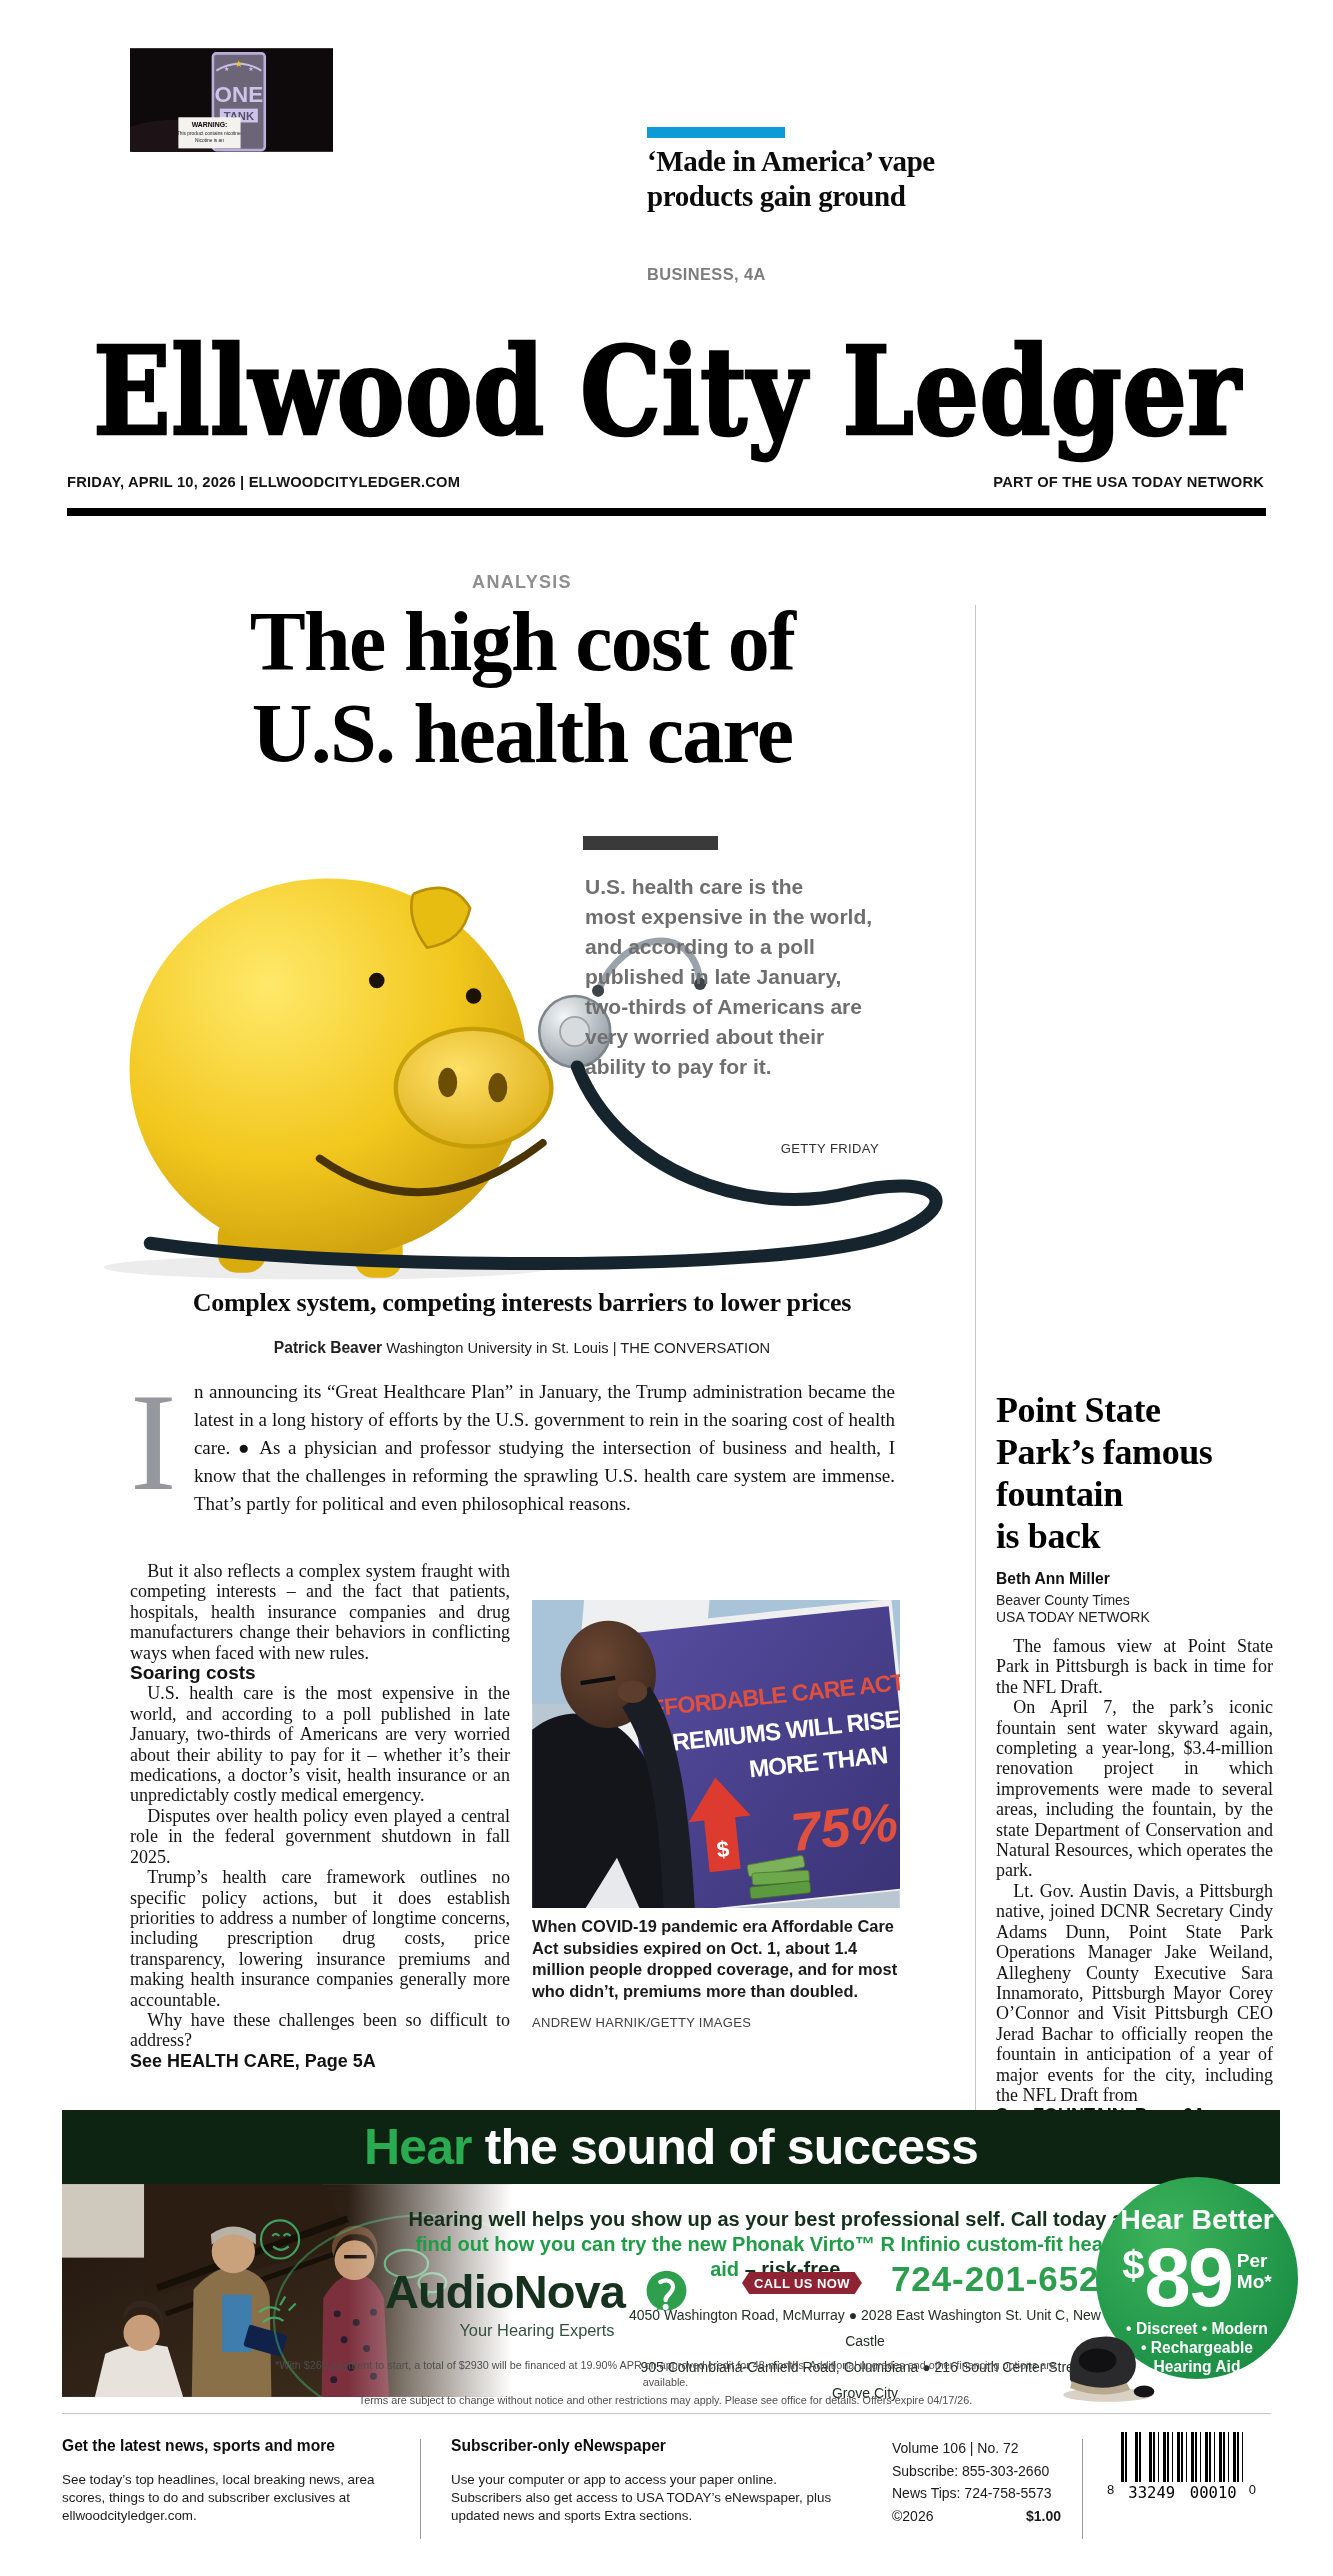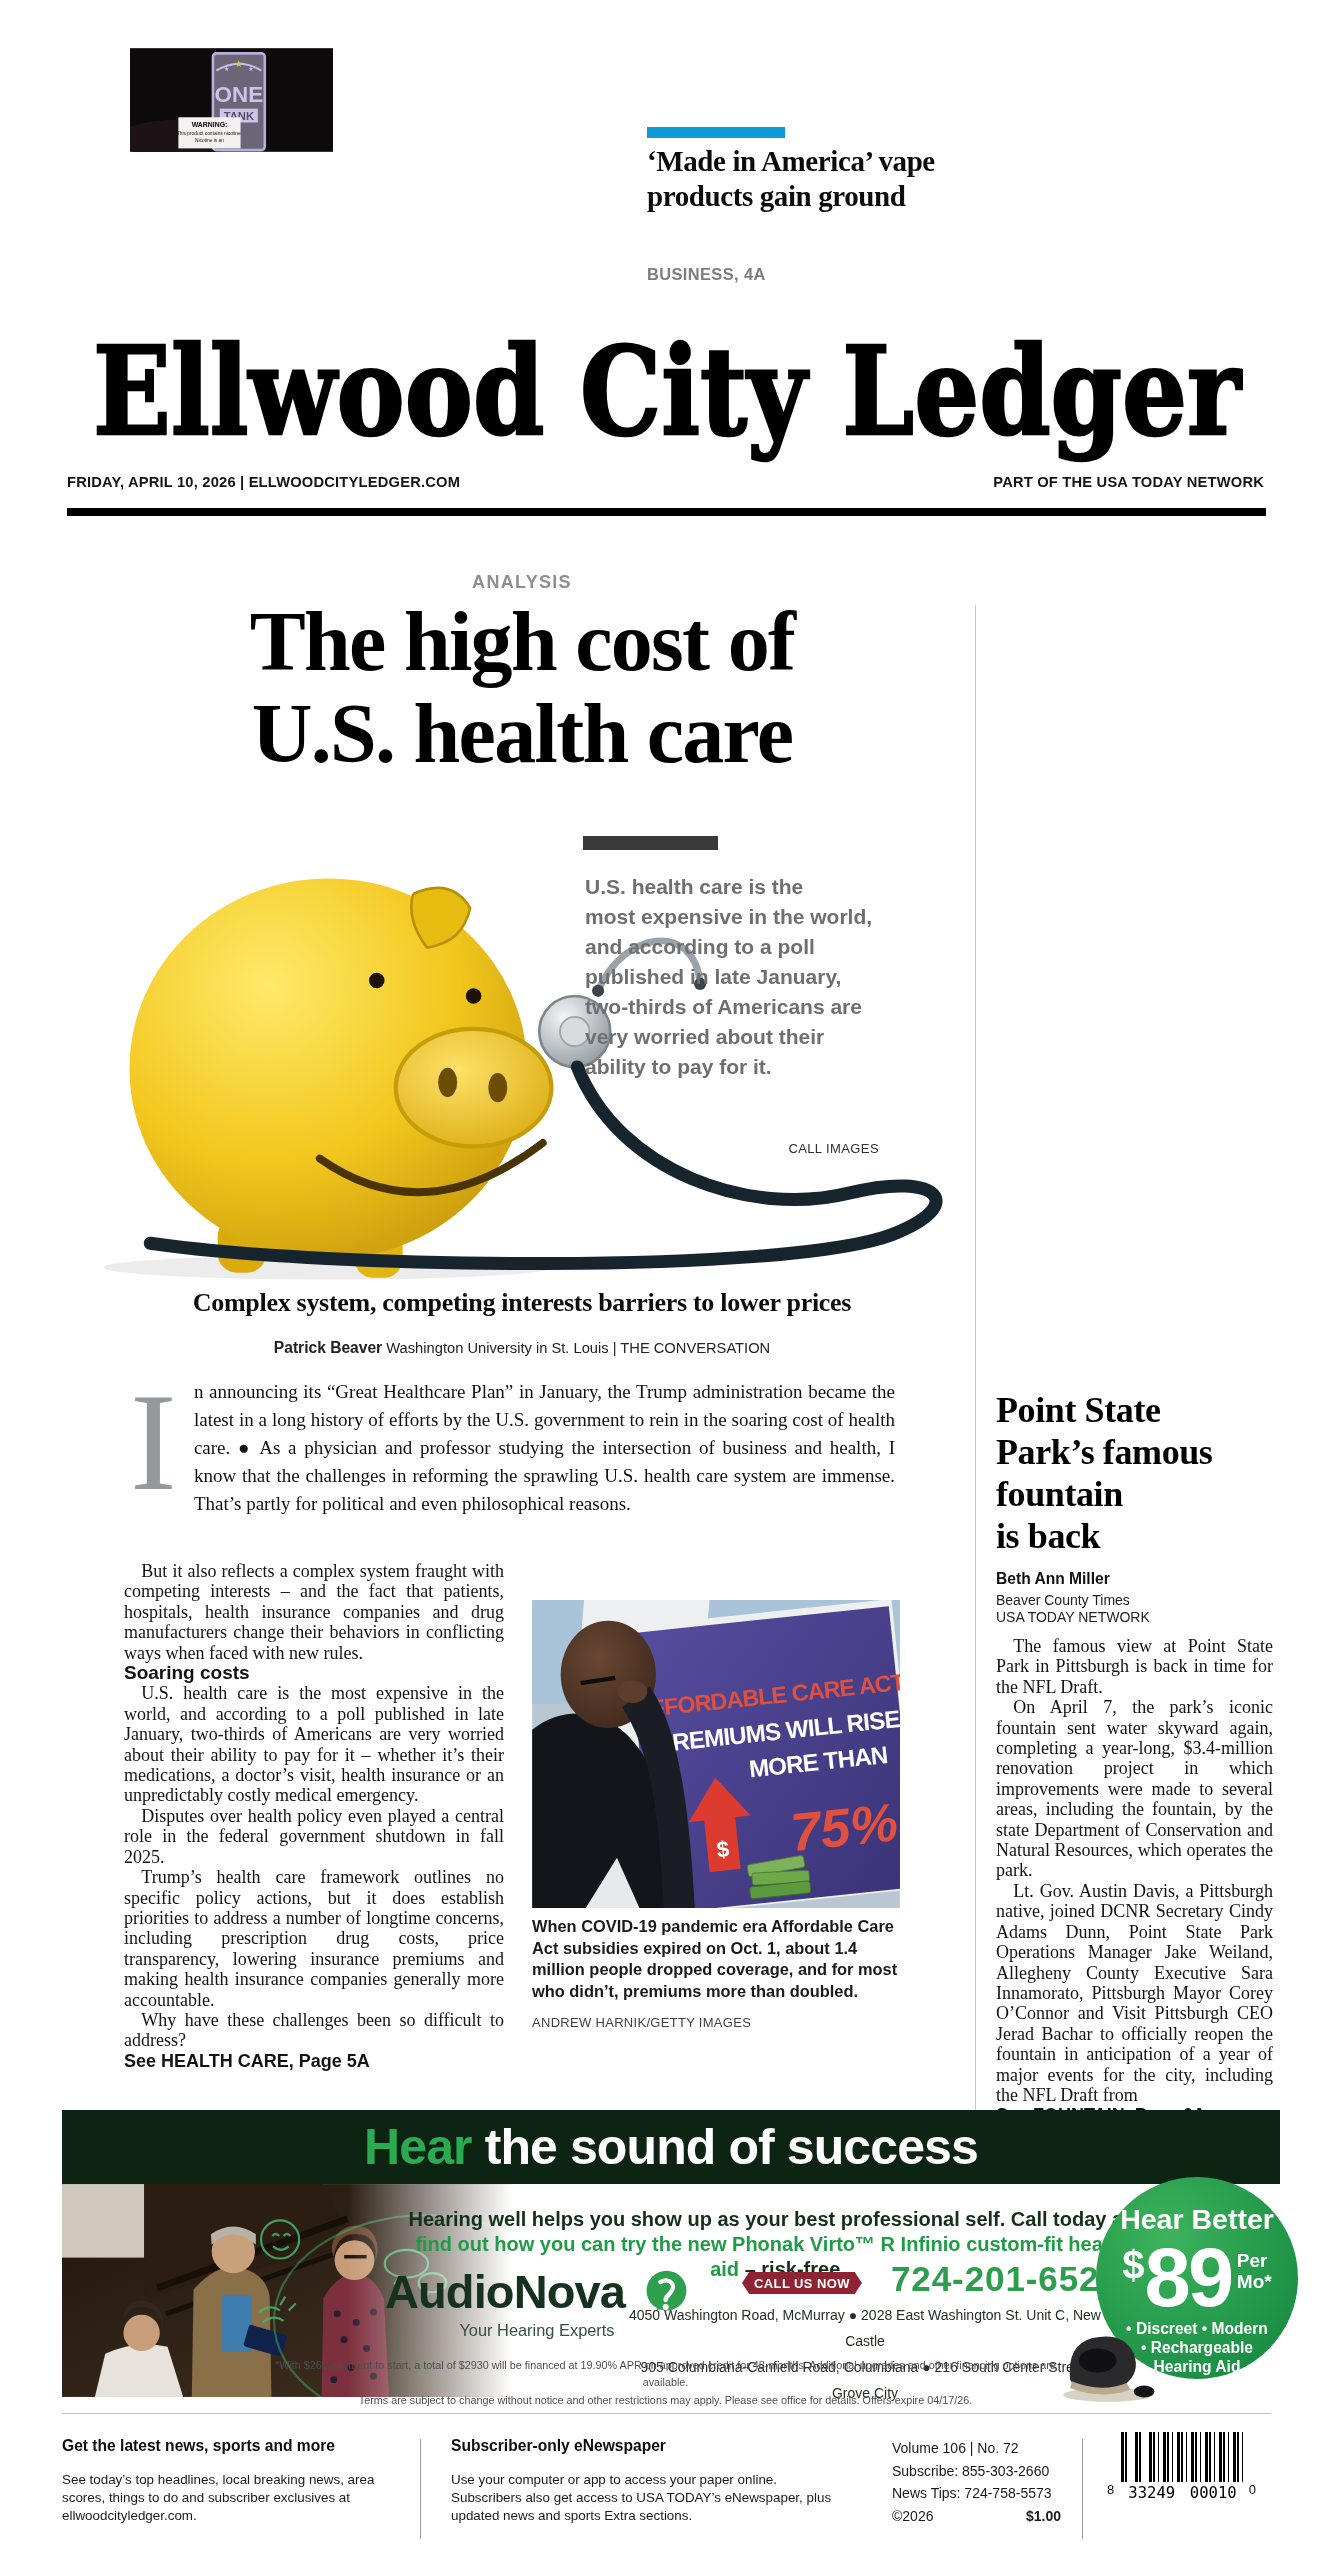--- a/index.html
+++ b/index.html
@@ -141,34 +141,34 @@
     </g>
   </svg>
   <div class="abs" style="left:583px;top:836px;width:135px;height:14px;background:#3a3a3a;"></div>
   <div class="abs deck pre" style="left:585px;top:872px;width:304px;">U.S. health care is the
 most expensive in the world,
 and according to a poll
 published in late January,
 two-thirds of Americans are
 very worried about their
 ability to pay for it.</div>
-  <div class="abs credit-sm" style="left:585px;top:1141px;width:294px;">CALL IMAGES</div>
+  <div class="abs credit-sm" style="left:585px;top:1141px;width:294px;">GETTY FRIDAY</div>
 
   <div class="abs subhead" style="left:69px;top:1288px;width:906px;">Complex system, competing interests barriers to lower prices</div>
   <div class="abs byline" style="left:69px;top:1339px;width:906px;">
     <b>Patrick Beaver</b>
     <span> </span>
     <span>Washington University in St. Louis | THE CONVERSATION</span>
   </div>
 
   <div class="abs lede" style="left:130px;top:1378px;width:765px;">
     <span class="dropcap">I</span><span>n announcing its “Great Healthcare Plan” in January, the Trump administration became the latest in a long history of efforts by the U.S. government to rein in the soaring cost of health care. ● As a physician and professor studying the intersection of business and health, I know that the challenges in reforming the sprawling U.S. health care system are immense. That’s partly for political and even philosophical reasons.</span>
   </div>
 
-  <div class="abs bodycol" style="left:124px;top:1561px;width:380px;">
+  <div class="abs bodycol" style="left:130px;top:1561px;width:380px;">
     <p>But it also reflects a complex system fraught with competing interests – and the fact that patients, hospitals, health insurance companies and drug manufacturers change their behaviors in conflicting ways when faced with new rules.</p>
     <p class="colsub">Soaring costs</p>
     <p>U.S. health care is the most expensive in the world, and according to a poll published in late January, two-thirds of Americans are very worried about their ability to pay for it – whether it’s their medications, a doctor’s visit, health insurance or an unpredictably costly medical emergency.</p>
     <p>Disputes over health policy even played a central role in the federal government shutdown in fall 2025.</p>
     <p>Trump’s health care framework outlines no specific policy actions, but it does establish priorities to address a number of longtime concerns, including prescription drug costs, price transparency, lowering insurance premiums and making health insurance companies generally more accountable.</p>
     <p>Why have these challenges been so difficult to address?</p>
     <p class="jump">See HEALTH CARE, Page 5A</p>
   </div>
 
   <svg class="abs" style="left:532px;top:1600px;" width="368" height="308" viewBox="0 0 425 356">

